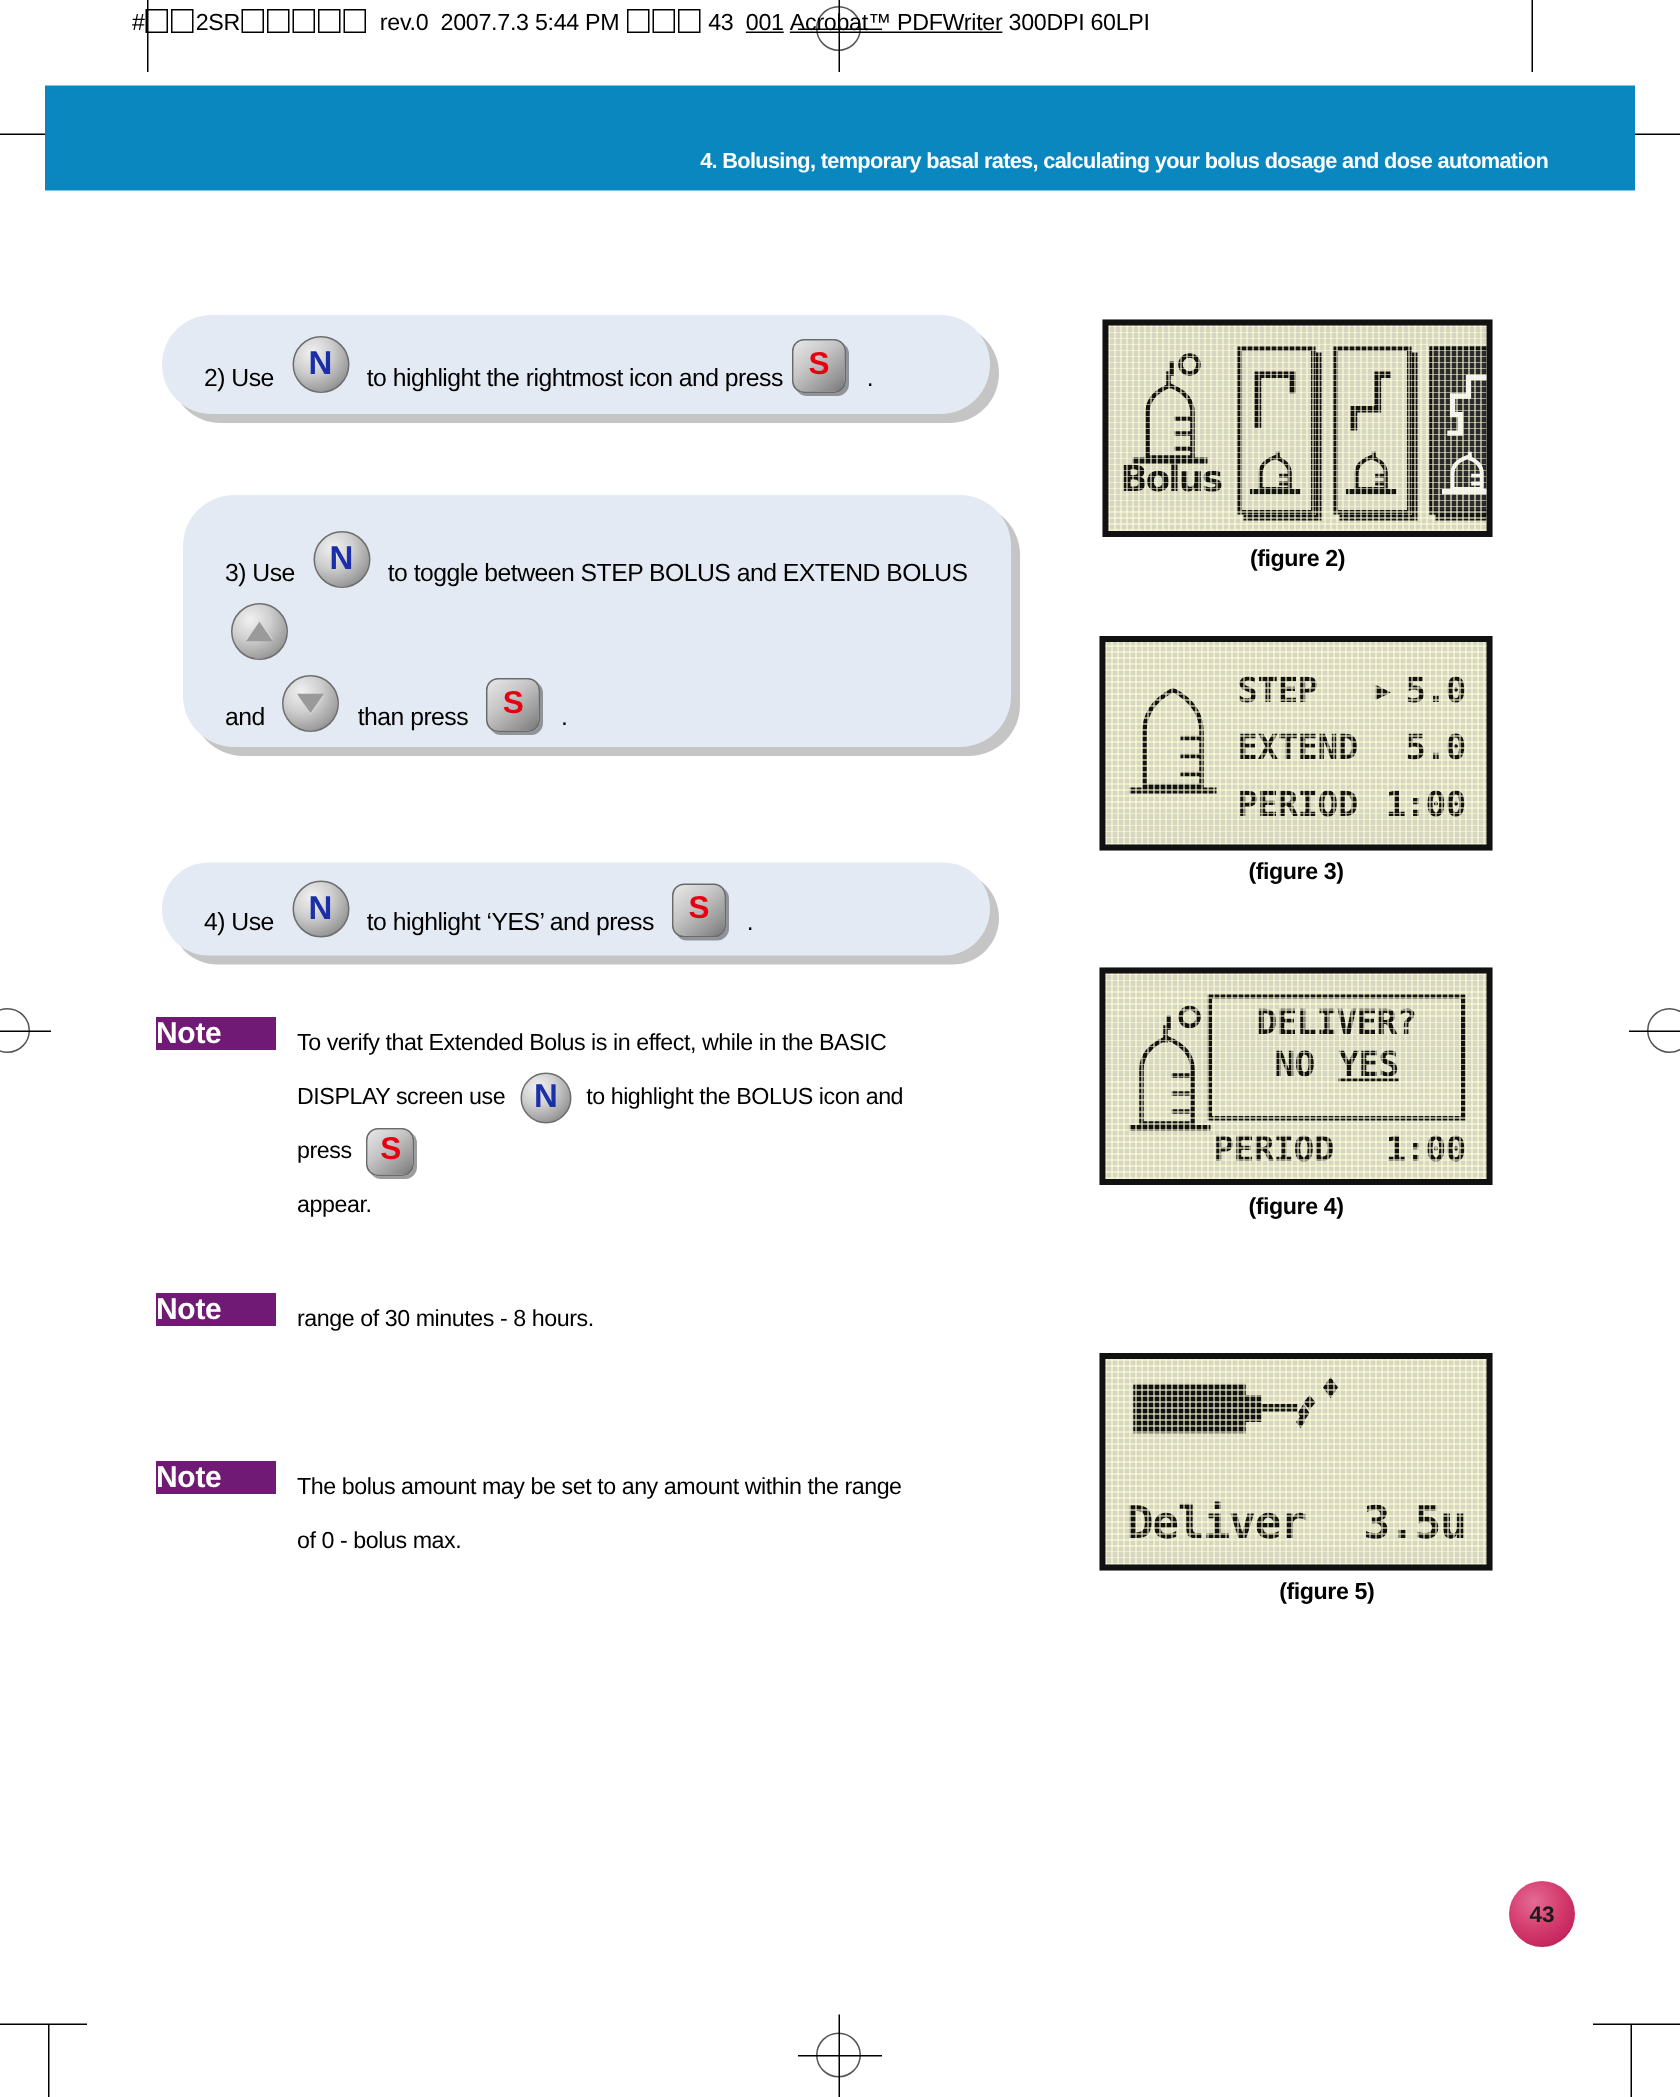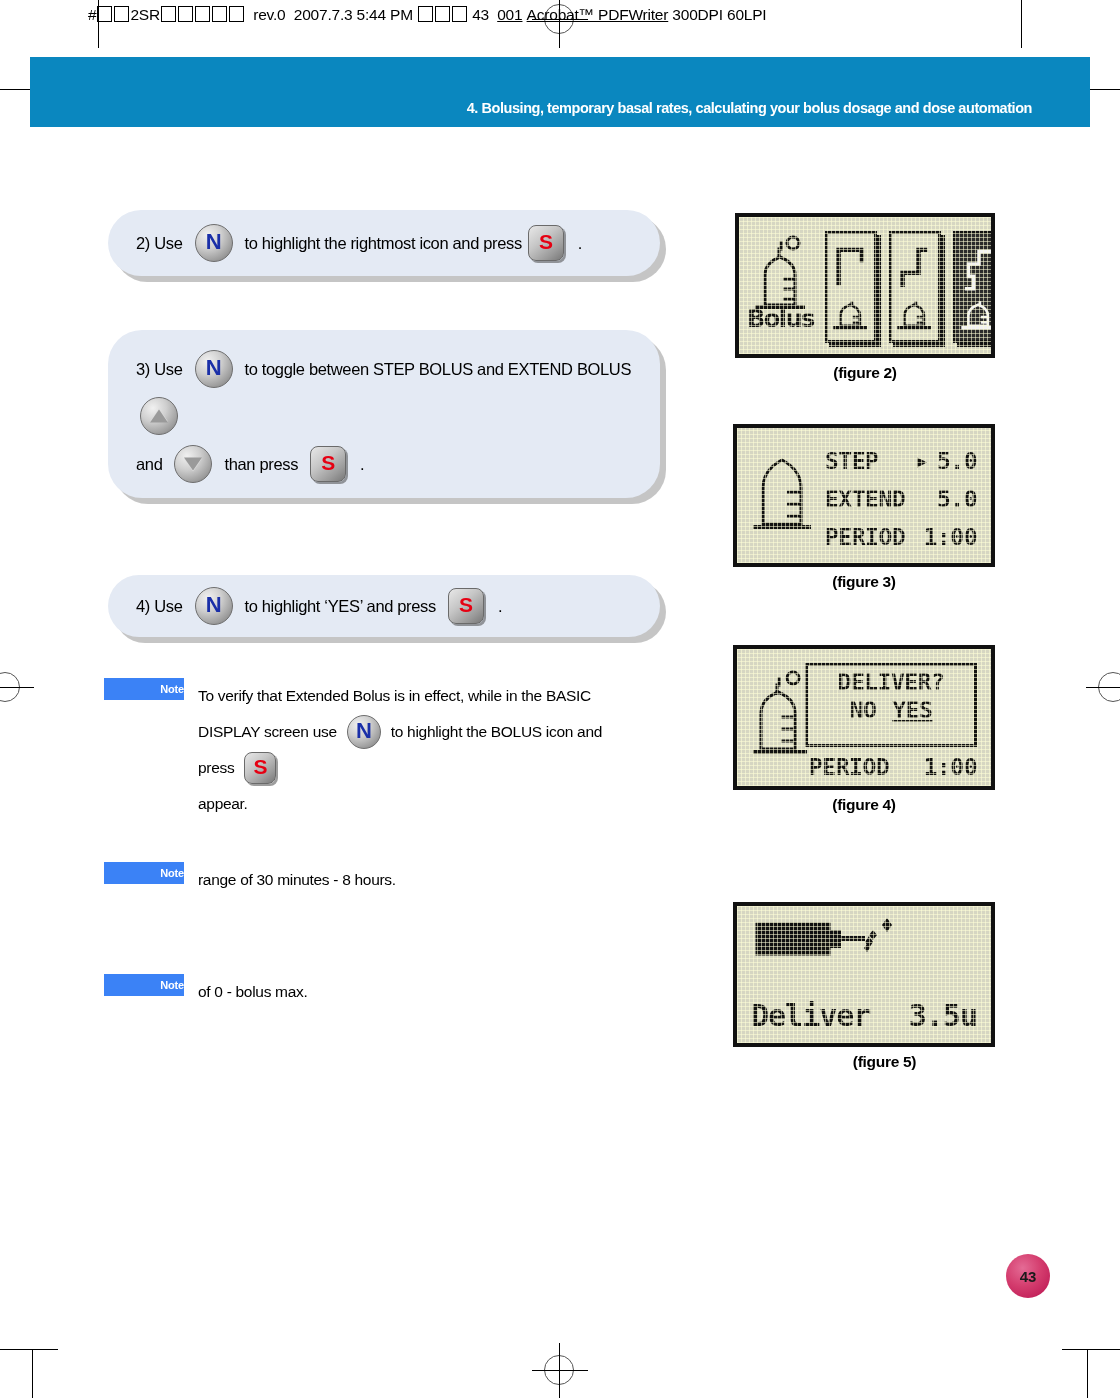--- a/index.html
+++ b/index.html
@@ -94,21 +94,21 @@
   .balloon-wrap { position: absolute; }
   .balloon {
     position: relative;
     background: #e4eaf4;
     border-radius: 34px;
     box-sizing: border-box;
     box-shadow: 6px 6px 0 0 rgba(150,150,150,0.55);
   }
   .balloon .line {
     display: flex;
-    align-items: center;
+    align-items: flex-end;
     font-size: 16.5px;
     color: #000;
     letter-spacing: -0.35px;
     white-space: nowrap;
   }
 
   
   .btn-n {
     display: inline-block;
     width: 38px; height: 38px;
@@ -177,25 +177,25 @@
     border-right: 9px solid transparent;
   }
   .btn-arrow.up .tri { border-bottom: 13px solid #9a9a9a; filter: drop-shadow(0 -1px 0 #dcdcdc); }
   .btn-arrow.down .tri { border-top: 13px solid #9a9a9a; filter: drop-shadow(0 1px 0 #dcdcdc); }
 
   
   .note-block { position: absolute; display: flex; align-items: flex-start; }
   .note-badge {
     width: 80px;
     height: 22px;
-    background: #3b82f6;
+    background: #701a75;
     color: #fff;
-    font-size: 11px;
+    font-size: 20px;
     font-weight: bold;
-    text-align: right;
+    text-align: left;
     line-height: 22px;
     flex: 0 0 auto;
     letter-spacing: -0.2px;
   }
   .note-body {
     margin-left: 14px;
     font-size: 15.5px;
     color: #000;
     letter-spacing: -0.3px;
     line-height: 36px;
@@ -381,21 +381,21 @@
     <div class="line">
       <span>2) Use</span>
       <span class="btn-n" style="margin:0 12px;"></span>
       <span>to highlight the rightmost icon and press</span>
       <span class="btn-s" style="margin:0 14px 0 6px;"></span>
       <span>.</span>
     </div>
   </div>
 </div>
 
-<div class="balloon-wrap" style="left:108px; top:330px;">
+<div class="balloon-wrap" style="left:122px; top:330px;">
   <div class="balloon" style="width:552px; height:168px; padding:16px 0 0 28px;">
     <div class="line" style="height:46px;">
       <span>3) Use</span>
       <span class="btn-n" style="margin:0 12px;"></span>
       <span>to toggle between STEP BOLUS and EXTEND BOLUS</span>
     </div>
     <div class="line" style="height:48px;">
       <span class="btn-arrow up" style="margin-left:4px;">
         <span class="tri"></span>
       </span>
@@ -450,20 +450,23 @@
   <div class="note-body">
     <div class="ln">
       <span>range of 30 minutes -  8 hours.</span>
     </div>
   </div>
 </div>
 
 <div class="note-block" style="left:104px; top:974px; width:560px;">
   <div class="note-badge">Note</div>
   <div class="note-body">
+    <div class="ln">
+      <span>The bolus amount may be set to any amount within the range</span>
+    </div>
     <div class="ln">
       <span>of 0 -  bolus max.</span>
     </div>
   </div>
 </div>
 
 <div class="figure" style="left:735px; top:213px; width:260px;">
   <div class="lcd" style="width:260px; height:145px;">
     <div class="lcd-inner">
 

